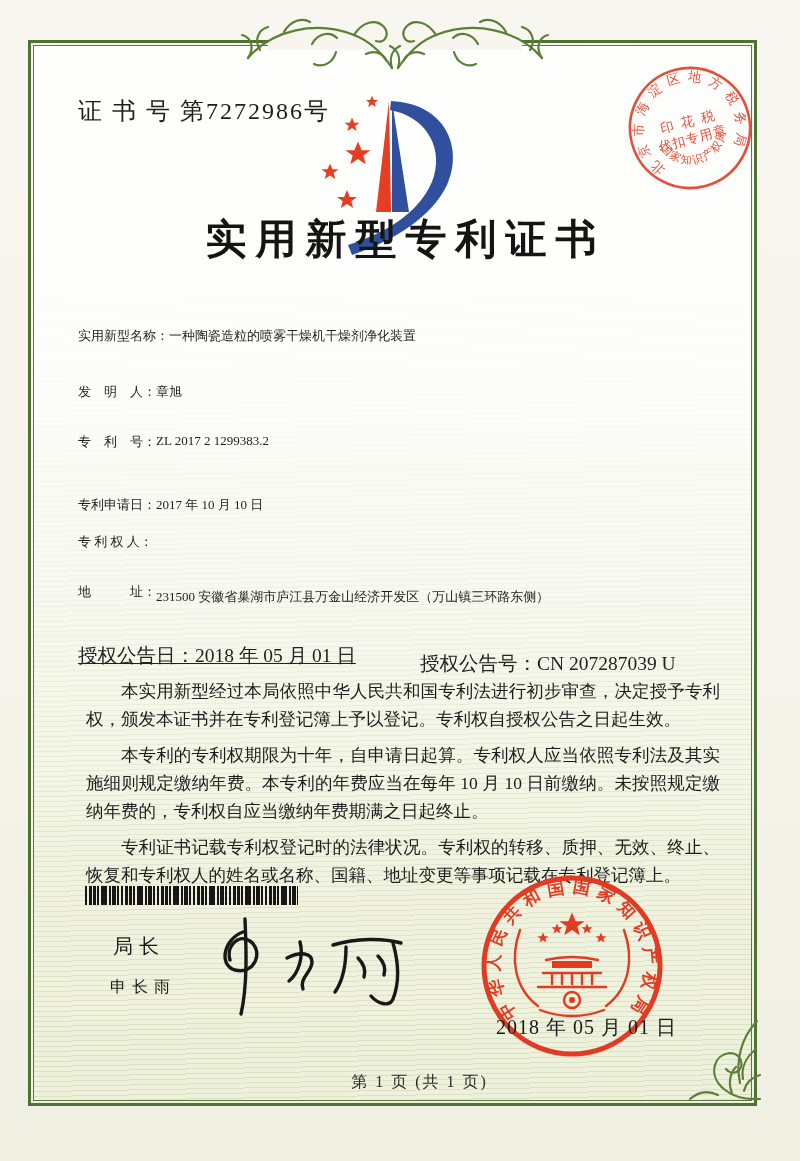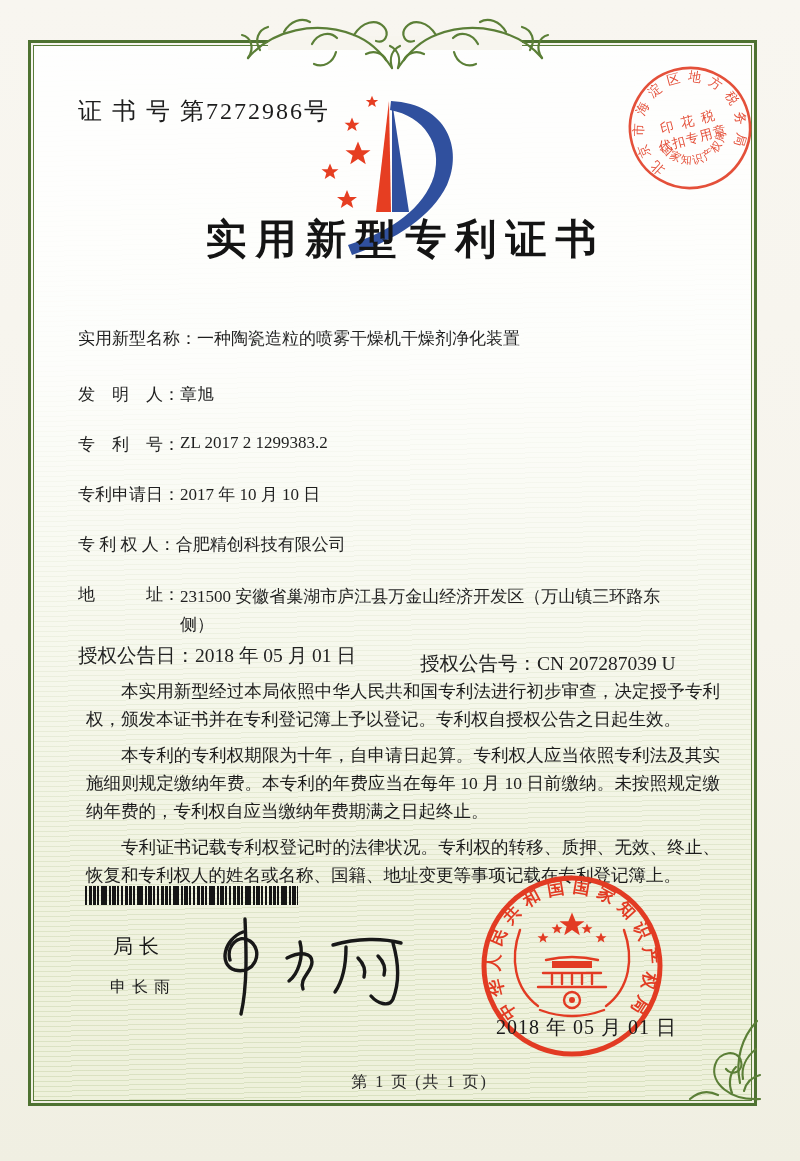--- a/index.html
+++ b/index.html
@@ -18,23 +18,23 @@
     position:absolute; inset:2px; border:1px solid #5a7d3a;
     background:
       linear-gradient(180deg,rgba(255,255,255,.97) 0%,rgba(255,255,255,.9) 30%,rgba(255,255,255,.55) 55%,rgba(255,255,255,.18) 80%,rgba(255,255,255,.05) 100%),
       repeating-linear-gradient(179deg,rgba(140,165,90,.22) 0 1px,rgba(255,255,255,0) 1px 5px),
       #edf0d9;
   }
   .abs{position:absolute;}
   
   .cert-number{left:78px; top:95px; font-size:24px; letter-spacing:2px; color:#1d1d1d;}
   .title{left:28px; top:212px; width:755px; text-align:center; font-size:41px; font-weight:700; letter-spacing:9px; color:#141414;}
-  .field-row{left:78px; display:flex; font-size:17px; color:#1f1f1f;justify-content:center;}
+  .field-row{left:78px; display:flex; font-size:13px; color:#1f1f1f;justify-content:center;}
   .field-row .lab{white-space:pre;}
-  .f0{top:327px}.f1{top:383px}.f2{top:433px}.f3{top:483px}.f4{top:533px}
+  .f0{top:327px}.f1{top:383px}.f2{top:433px}.f3{top:496px}.f4{top:533px}
   .f5{top:583px}
   .f5 .val{width:486px; line-height:28px;}
   .grant-row{top:642px; left:78px; width:648px; font-size:19.5px;}
   .grant-right{position:absolute; left:342px; top:0; white-space:nowrap;margin-top:8px;}
   .paras{left:78px; top:669px; width:650px;}
   .paras p{margin:8px; font-size:17.5px; line-height:28px; text-indent:2em; text-align:justify; color:#1c1c1c;}
   
   .barcode{
     left:85px; top:886px; width:213px; height:19px;
     background-image:
@@ -132,28 +132,27 @@
   <div class="abs field-row f2">
     <span class="lab">专　利　号：</span>
     <span class="val">ZL 2017 2 1299383.2</span>
   </div>
   <div class="abs field-row f3">
     <span class="lab">专利申请日：</span>
     <span class="val">2017 年 10 月 10 日</span>
   </div>
   <div class="abs field-row f4">
     <span class="lab">专 利 权 人：</span>
-    <span class="val">合肥精创科技有限公司</span>
   </div>
   <div class="abs field-row f5">
     <span class="lab">地　　　址：</span>
     <span class="val">231500 安徽省巢湖市庐江县万金山经济开发区（万山镇三环路东侧）</span>
   </div>
 
-  <div class="abs grant-row" style="position:absolute;">
+  <div class="abs grant-row" style="position:absolute;text-decoration:underline;">
     <span>授权公告日：</span><span>2018 年 05 月 01 日</span>
     <span class="grant-right">
       <span>授权公告号：</span><span>CN 207287039 U</span>
     </span>
   </div>
 
   <div class="abs paras">
     <p>本实用新型经过本局依照中华人民共和国专利法进行初步审查，决定授予专利权，颁发本证书并在专利登记簿上予以登记。专利权自授权公告之日起生效。</p>
     <p>本专利的专利权期限为十年，自申请日起算。专利权人应当依照专利法及其实施细则规定缴纳年费。本专利的年费应当在每年 10 月 10 日前缴纳。未按照规定缴纳年费的，专利权自应当缴纳年费期满之日起终止。</p>
     <p>专利证书记载专利权登记时的法律状况。专利权的转移、质押、无效、终止、恢复和专利权人的姓名或名称、国籍、地址变更等事项记载在专利登记簿上。</p>

